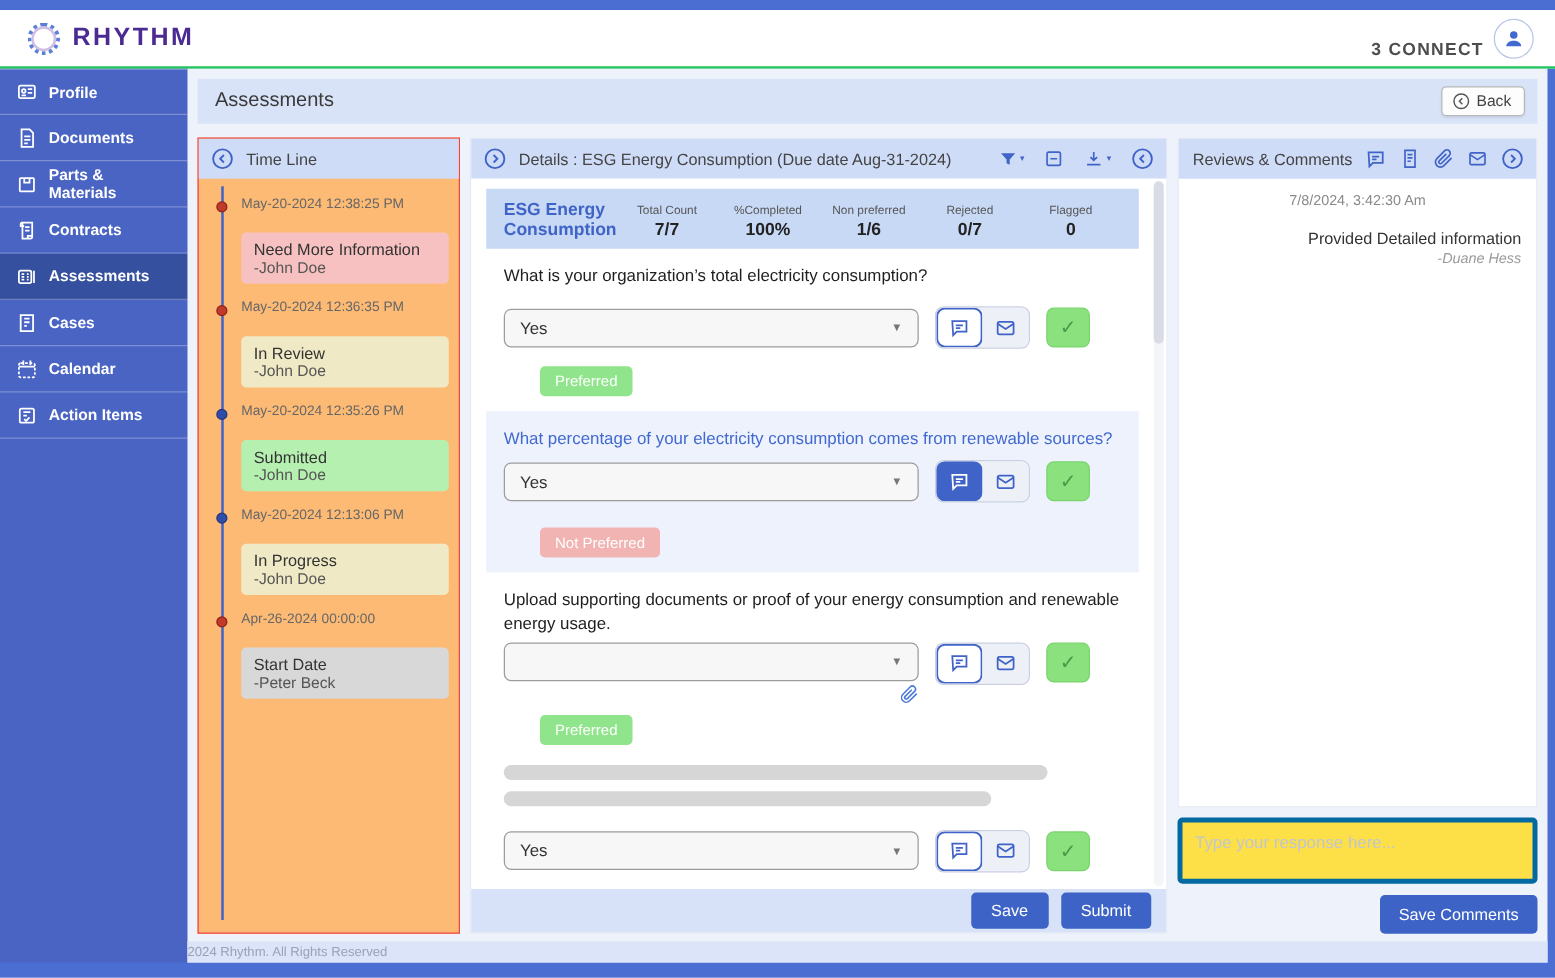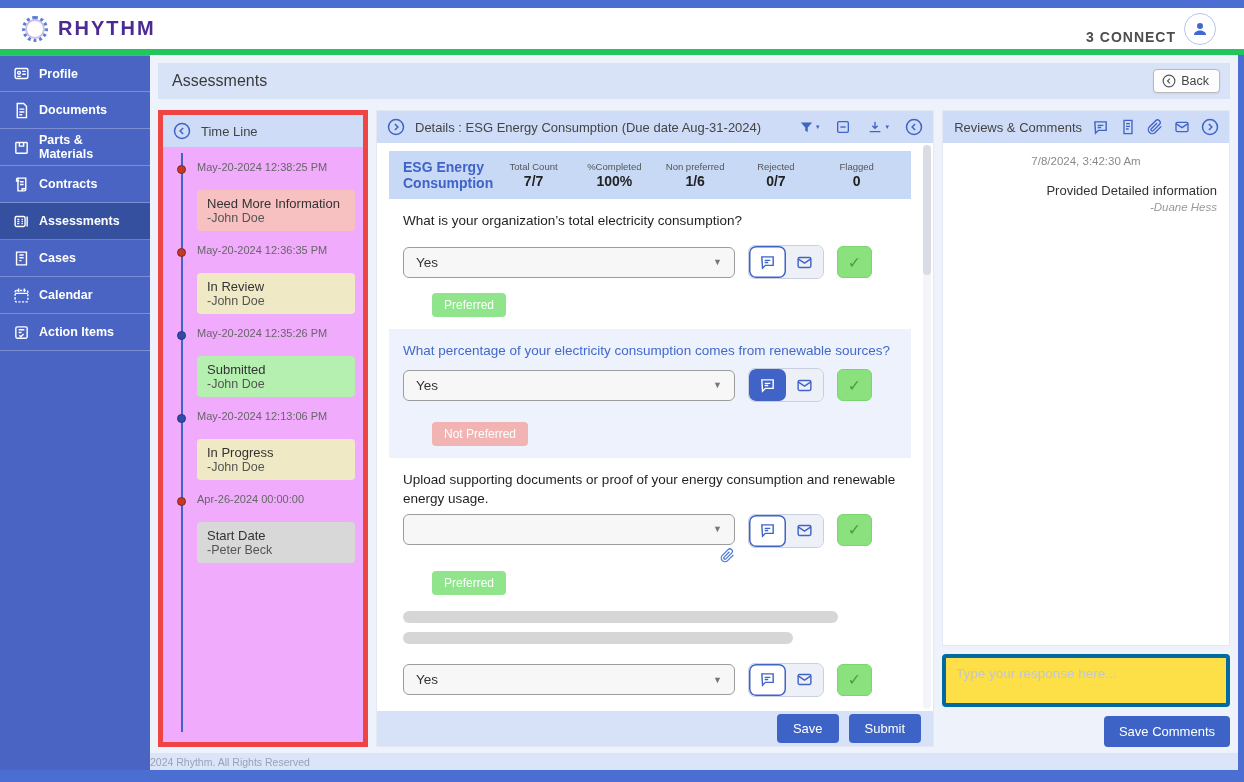--- a/index.html
+++ b/index.html
@@ -1,21 +1,21 @@
 <!DOCTYPE html>
 <html><head>
 <meta charset="utf-8">
 <style>
   * { margin:0; padding:0; box-sizing:border-box; }
   html,body { width:1244px; height:782px; overflow:hidden; }
   body { font-family:"Liberation Sans","DejaVu Sans",sans-serif; background:#4a6ed2; }
   .page { width:1244px; height:782px; background:#4a6ed2; padding-top:8px; display:flex; flex-direction:column; }
 
   
-  .app-header { height:47px; background:#ffffff; display:flex; align-items:center; justify-content:space-between; padding:0 28px 0 22px; border-bottom:6px solid #22c55e; }
+  .app-header { height:47px; background:#ffffff; display:flex; align-items:center; justify-content:space-between; padding:0 17px 0 22px; border-bottom:2px solid #22c55e; }
   .brand { display:flex; align-items:center; gap:10px; }
   .logo-ring { width:26px; height:26px; border-radius:50%; border:3px dotted #5b7fd6; box-shadow:inset 0 0 0 2px rgba(120,70,180,.35); }
   .brand-name { font-size:20px; font-weight:bold; color:#4b2a92; letter-spacing:2px; }
   .header-right { display:flex; align-items:flex-end; gap:8px; }
   .connect-label { font-size:14px; font-weight:bold; color:#4d4d4d; letter-spacing:1px; }
   .avatar { width:32px; height:32px; border-radius:50%; background:#fff; border:1px solid #b9c6e8; display:flex; align-items:center; justify-content:center; cursor:pointer; }
 
   
   .body-row { flex:1; display:flex; min-height:0; padding-right:6px; }
   .sidebar { width:150px; background:#4a64c4; flex:none; }
@@ -31,21 +31,21 @@
   .title-bar { height:36px; background:#d9e3f8; display:flex; align-items:center; justify-content:space-between; padding:0 10px 0 14px; flex:none; }
   .title-bar .pg-title { font-size:16px; color:#3a3a3a; }
   .back-btn { display:flex; align-items:center; gap:5px; background:#fdfdfd; border:1px solid #b9b9b9; border-radius:4px; padding:4px 10px 4px 8px; font-size:12.5px; color:#444; cursor:pointer; box-shadow:0 1px 2px rgba(0,0,0,.08); }
 
   
   .panels { flex:1; display:flex; gap:8px; margin-top:11px; min-height:0; }
   .panel-head { height:32px; background:#cfdcf7; display:flex; align-items:center; gap:10px; padding:0 10px; font-size:13px; color:#444; flex:none; }
   .circle-ico { width:18px; height:18px; flex:none; cursor:pointer; }
 
   
-  .timeline-panel { width:210px; flex:none; background:#f0abfc; border:5px solid #ef4444; display:flex; flex-direction:column; }
+  .timeline-panel { width:210px; flex:none; background:#fdba74; border:1px solid #ef4444; display:flex; flex-direction:column; }
   .tl-body { flex:1; position:relative; padding:14px 8px 8px 34px; overflow:hidden; }
   .tl-line { position:absolute; left:18px; top:6px; bottom:10px; width:2px; background:#3f63c7; }
   .tl-item { position:relative; margin-bottom:13px; }
   .tl-dot { position:absolute; left:-20px; top:4px; width:9px; height:9px; border-radius:50%; }
   .dot-red { background:#c0392b; border:1px solid #8e2418; }
   .dot-blue { background:#2f4da8; border:1px solid #22377c; }
   .tl-date { font-size:11px; color:#666; }
   .tl-card { margin-top:17px; border-radius:4px; padding:6px 10px; }
   .tl-card .st { font-size:13px; color:#333; }
   .tl-card .au { font-size:12.5px; color:#555; }
@@ -57,21 +57,21 @@
   
   .details-panel { flex:1; display:flex; flex-direction:column; min-width:0; border:1px solid #e3e8f4; background:#fff; }
   .details-head { justify-content:flex-start; }
   .dh-title { flex:1; font-size:13px; color:#444; }
   .dh-icons { display:flex; align-items:center; gap:16px; }
   .hd-ico { display:flex; align-items:center; gap:2px; cursor:pointer; }
   .mini-caret { font-size:7px; color:#3f63c7; }
   .details-body { flex:1; position:relative; overflow:hidden; background:#fff; padding:8px 22px 0 12px; }
   .scroll-track { position:absolute; right:2px; top:2px; bottom:2px; width:8px; background:#f4f5f8; border-radius:4px; }
   .scroll-thumb { position:absolute; top:0; width:8px; height:130px; background:#d9dce4; border-radius:4px; }
-  .stats-bar { background:#c8d9f6; display:flex; align-items:center; padding:8px 14px; }
+  .stats-bar { background:#c8d9f6; display:flex; align-items:flex-end; padding:8px 14px; }
   .stats-name { flex:1; font-size:14px; font-weight:bold; color:#3f63c7; cursor:pointer; }
   .stat-col { width:88px; text-align:center; }
   .stat-lbl { font-size:9.5px; color:#555; }
   .stat-val { font-size:14px; font-weight:bold; color:#222; margin-top:1px; }
 
   .q-block { padding:13px 14px 12px 14px; }
   .q-selected { background:#edf2fd; }
   .q-text { font-size:13.5px; color:#1f1f1f; line-height:1.35; max-width:520px; }
   .q-selected .q-text { color:#4169cf; }
   .q-row { display:flex; align-items:center; gap:13px; margin-top:15px; }

